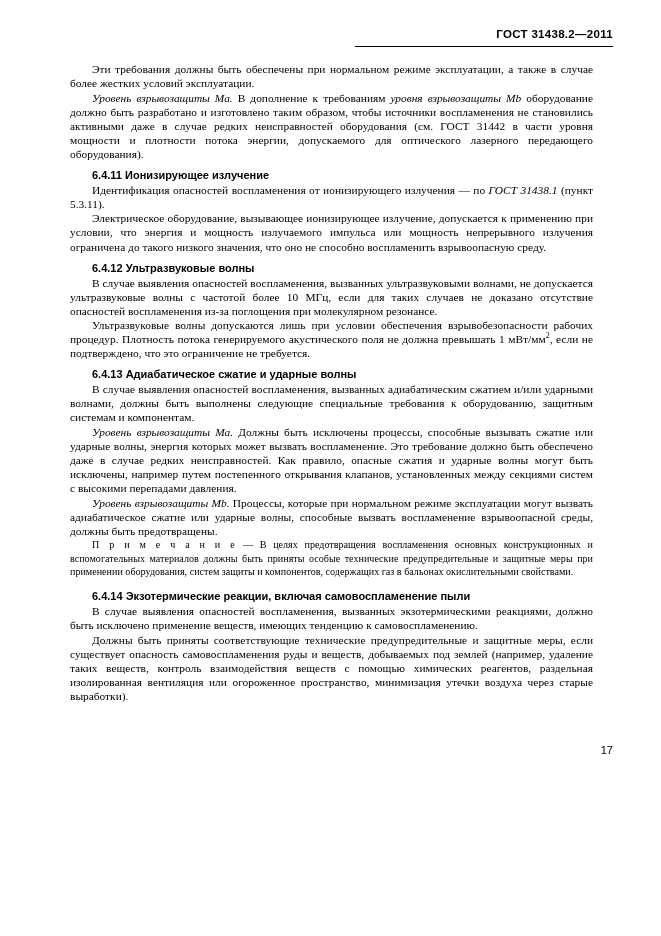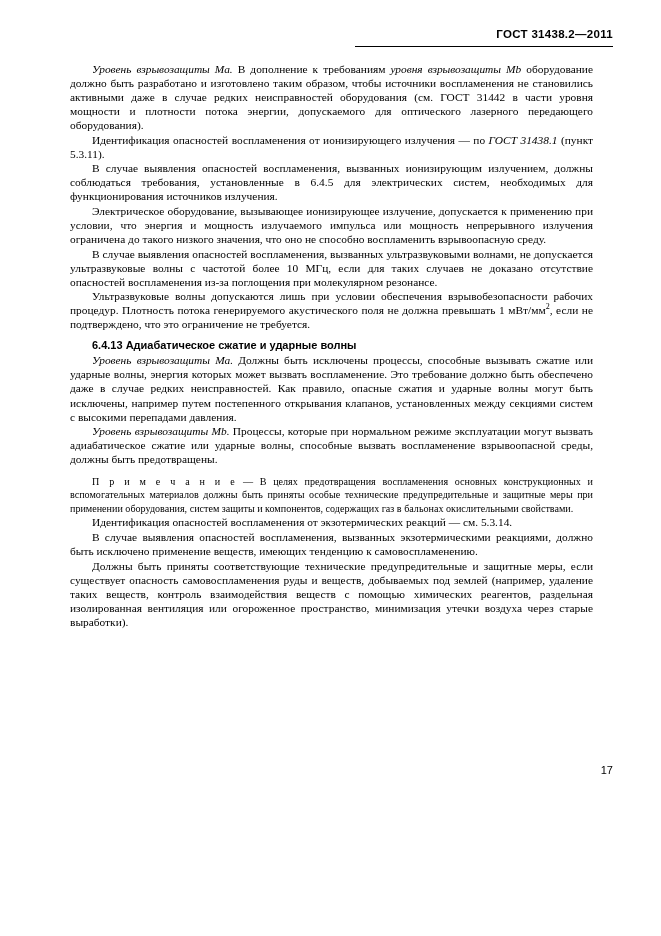--- a/index.html
+++ b/index.html
@@ -64,80 +64,82 @@
     font-family: "Liberation Sans", sans-serif;
     font-size: 11px;
     font-weight: bold;
     text-indent: 22px;
     line-height: 14px;
   }
   .ital {
     font-style: italic;
   }
   .note {
-    margin-top: 9px;
     font-size: 10.1px;
     line-height: 13.2px;
     text-align: justify;
     text-indent: 22px;
   }
   .note .spaced {
     letter-spacing: 1.6px;
   }
   .footer-pagenum {
     position: absolute;
-    bottom: 36px;
+    bottom: 56px;
     right: 48px;
     font-family: "Liberation Sans", sans-serif;
     font-size: 11px;
   }
   sup {
     font-size: 8px;
     vertical-align: super;
     line-height: 0;
   }
 </style>
 </head>
 <body>
 
 <div class="page">
 
   <div class="header">ГОСТ 31438.2—2011</div>
   <div class="header-rule"></div>
 
   <div class="content">
 
+    <p class="ind">Эти требования должны быть обеспечены при нормальном режиме эксплуатации, а также в случае более жестких условий эксплуатации.</p>
 
     <p class="ind"><span class="ital">Уровень взрывозащиты Ма.</span><span> В дополнение к требованиям </span><span class="ital">уровня взрывозащиты Mb</span><span> оборудование должно быть разработано и изготовлено таким образом, чтобы источники воспламенения не становились активными даже в случае редких неисправностей оборудования (см. ГОСТ 31442 в части уровня мощности и плотности потока энергии, допускаемого для оптического лазерного передающего оборудования).</span></p>
 
+    <h3 class="sub">6.4.11 Ионизирующее излучение</h3>
 
     <p class="ind"><span>Идентификация опасностей воспламенения от ионизирующего излучения — по </span><span class="ital">ГОСТ 31438.1</span><span> (пункт 5.3.11).</span></p>
 
-    <p class="ind">В случае выявления опасностей воспламенения, вызванных ионизирующим излучением, должны соблюдаться требования, установленные в 6.4.5 для электрических систем, необходимых для функционирования источников излучения.</p>
 
     <p class="ind">Электрическое оборудование, вызывающее ионизирующее излучение, допускается к применению при условии, что энергия и мощность излучаемого импульса или мощность непрерывного излучения ограничена до такого низкого значения, что оно не способно воспламенить взрывоопасную среду.</p>
 
+    <h3 class="sub">6.4.12 Ультразвуковые волны</h3>
 
 
     <p class="ind">В случае выявления опасностей воспламенения, вызванных ультразвуковыми волнами, не допускается ультразвуковые волны с частотой более 10 МГц, если для таких случаев не доказано отсутствие опасностей воспламенения из-за поглощения при молекулярном резонансе.</p>
 
     <p class="ind"><span>Ультразвуковые волны допускаются лишь при условии обеспечения взрывобезопасности рабочих процедур. Плотность потока генерируемого акустического поля не должна превышать 1  мВт/мм</span><sup>2</sup><span>, если не подтверждено, что это ограничение не требуется.</span></p>
 
     <h3 class="sub">6.4.13 Адиабатическое сжатие и ударные волны</h3>
 
 
+    <p class="ind">В случае выявления опасностей воспламенения, вызванных адиабатическим сжатием и/или ударными волнами, должны быть выполнены следующие специальные требования к оборудованию, защитным системам и компонентам.</p>
 
     <p class="ind"><span class="ital">Уровень взрывозащиты Ма.</span><span> Должны быть исключены процессы, способные вызывать сжатие или ударные волны, энергия которых может вызвать воспламенение. Это требование должно быть обеспечено даже в случае редких неисправностей. Как правило, опасные сжатия и ударные волны могут быть исключены, например путем постепенного открывания клапанов, установленных между секциями систем с высокими перепадами давления.</span></p>
 
     <p class="ind"><span class="ital">Уровень взрывозащиты Mb.</span><span> Процессы, которые при нормальном режиме эксплуатации могут вызвать адиабатическое сжатие или ударные волны, способные вызвать воспламенение взрывоопасной среды, должны быть предотвращены.</span></p>
 
     <p class="note"><span class="spaced">П р и м е ч а н и е</span><span> — В целях предотвращения воспламенения основных конструкционных и вспомогательных материалов должны быть приняты особые технические предупредительные и защитные меры при применении оборудования, систем защиты и компонентов, содержащих газ в бальонах окислительными свойствами.</span></p>
 
+    <h3 class="sub" style="margin-top:11px;">6.4.14 Экзотермические реакции, включая самовоспламенение пыли</h3>
 
-    <p class="ind">Идентификация опасностей воспламенения от экзотермических реакций — см. 5.3.14.</p>
 
     <p class="ind">В случае выявления опасностей воспламенения, вызванных экзотермическими реакциями, должно быть исключено применение веществ, имеющих тенденцию к самовоспламенению.</p>
 
 
     <p class="ind">Должны быть приняты соответствующие технические предупредительные и защитные меры, если существует опасность самовоспламенения руды и веществ, добываемых под землей (например, удаление таких веществ, контроль взаимодействия веществ с помощью химических реагентов, раздельная изолированная вентиляция или огороженное пространство, минимизация утечки воздуха через старые выработки).</p>
 
   </div>
 
   <div class="footer-pagenum">17</div>
 

